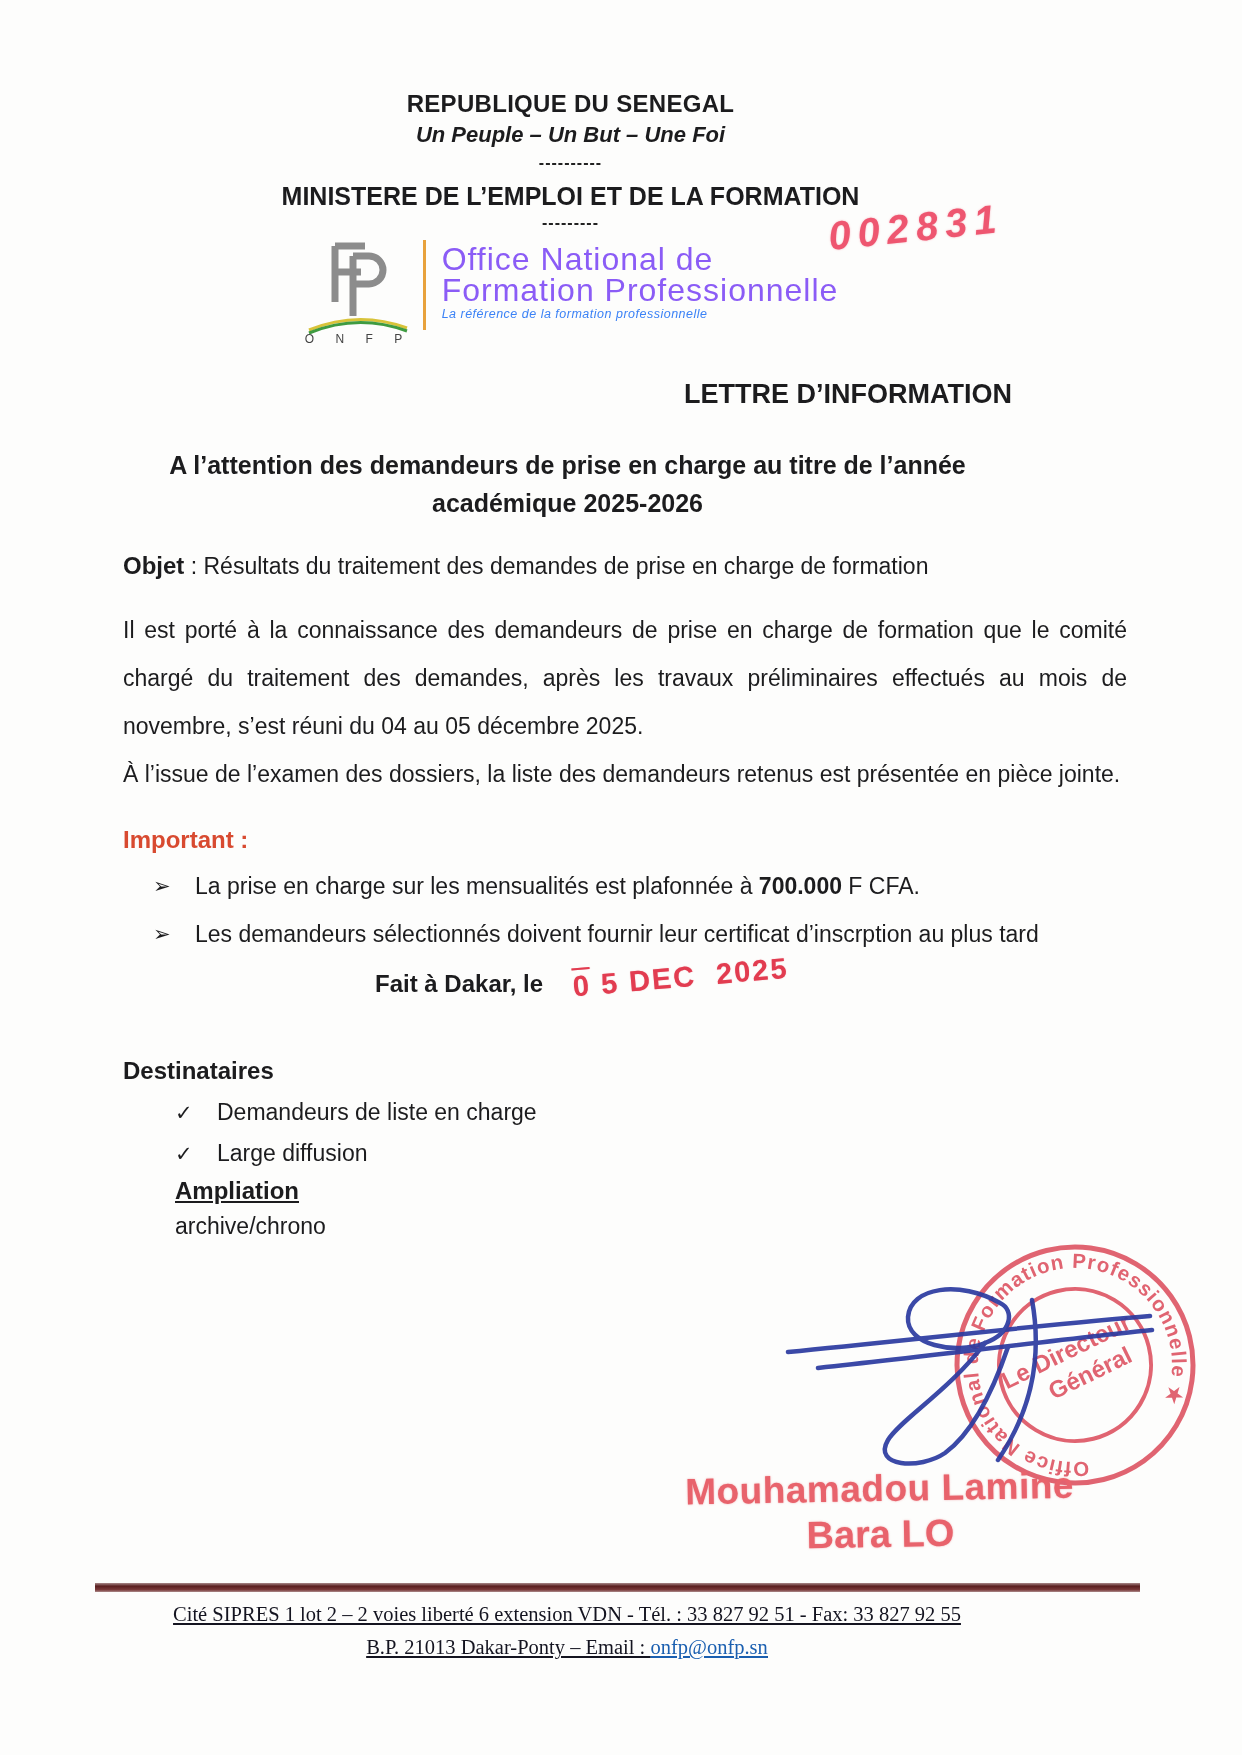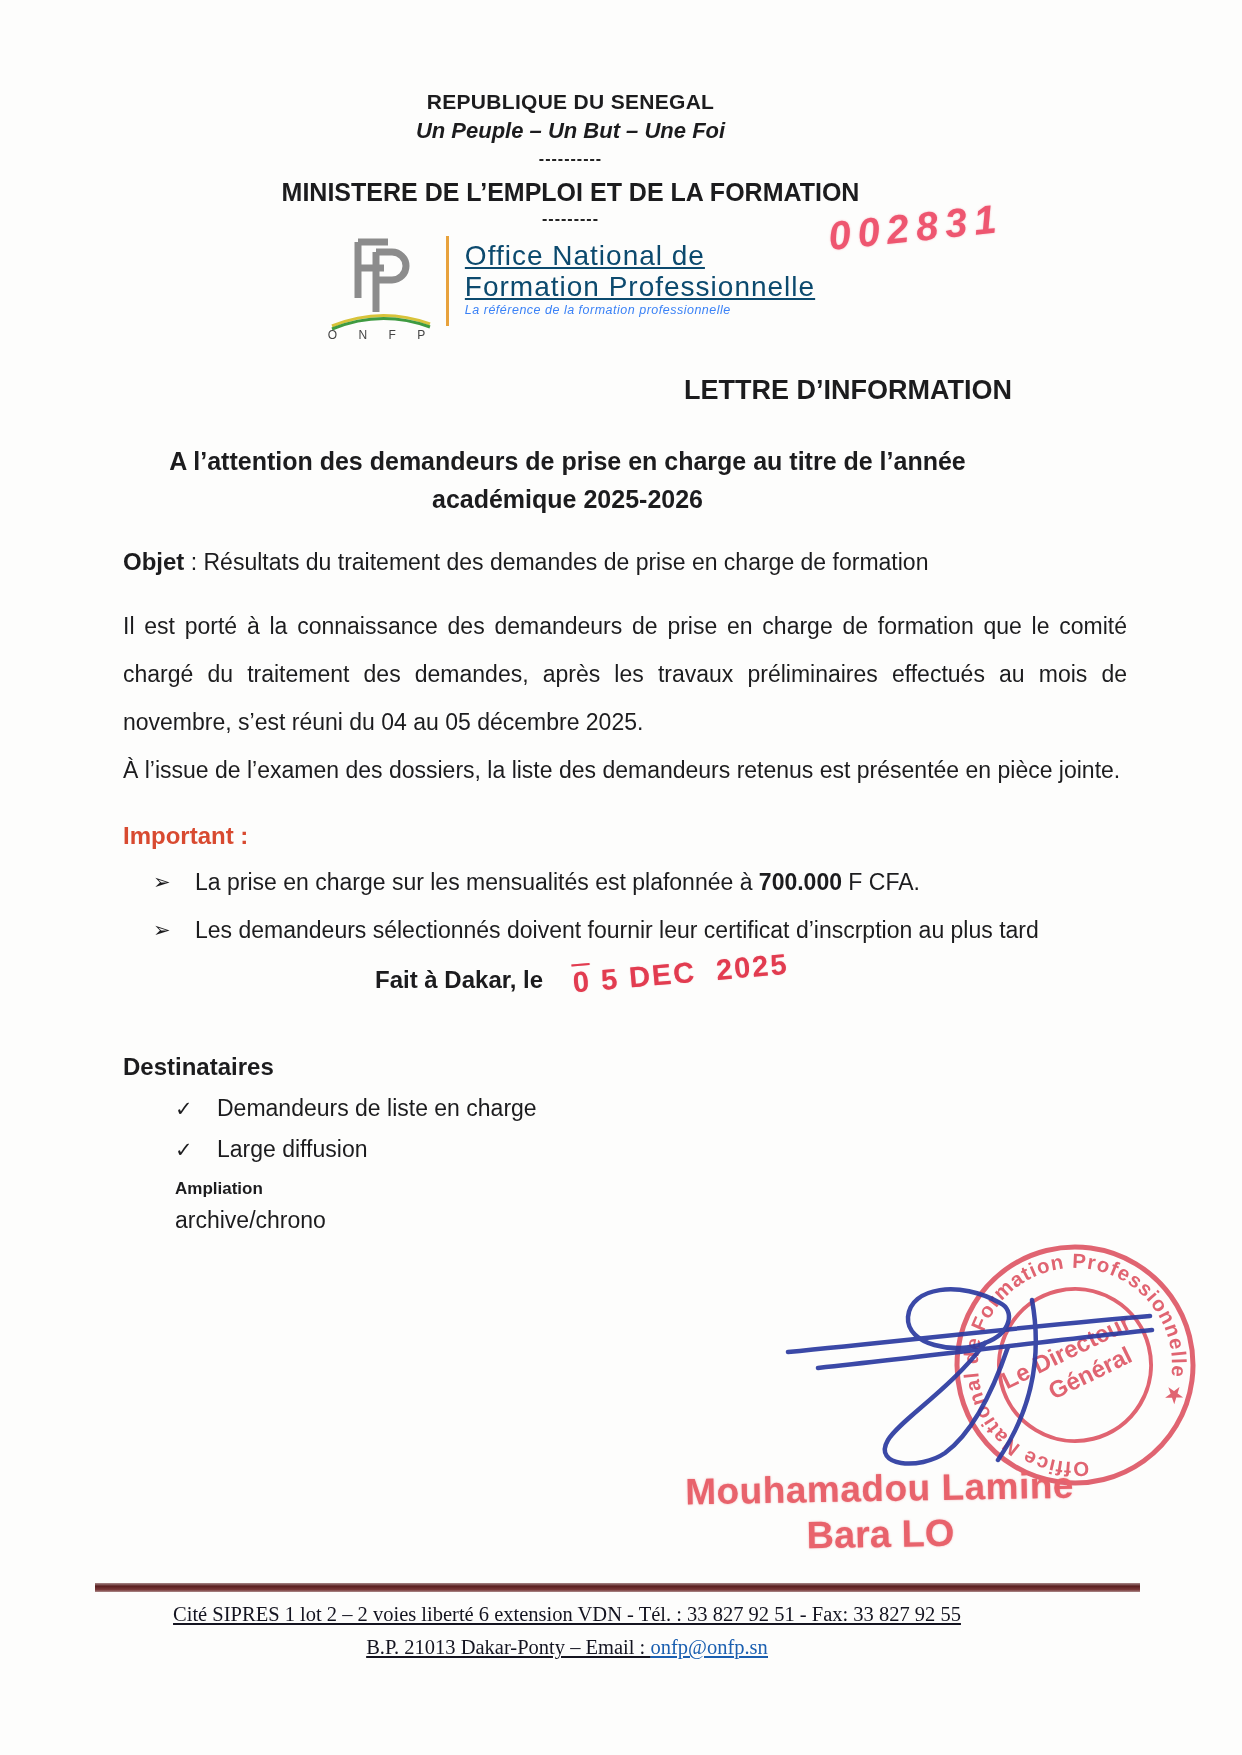--- a/index.html
+++ b/index.html
@@ -3,38 +3,38 @@
 <meta charset="utf-8">
 <style>
   html,body { margin:0; padding:0; background:#e8e8e8; }
   .page {
     position:relative; width:1242px; height:1755px;
     margin:0 auto; background:#fdfdfc; overflow:hidden;
     font-family:"Liberation Sans", sans-serif; color:#1c1c1e;
   }
   
   .header { padding-top:90px; margin-left:118px; width:905px; text-align:center; }
-  .country  { font-size:21px; font-weight:bold; letter-spacing:.3px; }
+  .country  { font-size:24px; font-weight:bold; letter-spacing:.3px; }
   .motto    { font-size:22px; font-weight:bold; font-style:italic; margin-top:4px; }
   .dashes   { font-size:16px; font-weight:bold; letter-spacing:1px; margin-top:6px; color:#222; }
   .ministry { font-size:25px; font-weight:bold; line-height:32px; margin-top:8px; }
   .dashes2  { font-size:16px; font-weight:bold; letter-spacing:1px; margin-top:2px; color:#222; }
   
   .reg-stamp {
     position:absolute; left:828px; top:205px;
     font-size:40px; font-weight:bold; font-style:italic;
     color:#ee5670; letter-spacing:7px; transform:rotate(-6deg);
     text-shadow:0 0 2px rgba(238,86,112,.45); white-space:pre;
   }
   
   .logo-row { margin-left:118px; width:905px; display:flex; justify-content:center; align-items:flex-start; margin-top:6px; height:108px; }
   .logo-mark { width:110px; text-align:center; }
   .logo-divider { width:3px; height:90px; background:#e8a23c; margin:2px 16px 0 10px; }
   .logo-text { text-align:left; padding-top:6px; }
-  .org-name { font-size:28px; color:#0c4a6e; line-height:31px; letter-spacing:1px;text-decoration:underline; }
+  .org-name { font-size:32px; color:#8b5cf6; line-height:31px; letter-spacing:1px; }
   .tagline  { font-size:12.5px; color:#3b82f6; font-style:italic; margin-top:1px; letter-spacing:.5px; }
   
   .center-col { margin-left:123px; width:889px; text-align:center; }
   .letter-title { margin-top:33px; font-size:27px; font-weight:bold;text-align:right; }
   .letter-subtitle { margin-top:36px; font-size:25px; font-weight:bold; line-height:38px; }
   
   .body-col { margin-left:123px; margin-right:115px; }
   .objet { margin-top:30px; font-size:23px; }
   .objet b { font-size:24px; }
   .para { font-size:23px; line-height:48px; text-align:justify; }
@@ -51,21 +51,21 @@
     display:inline-block; margin-left:30px; font-size:29px; font-weight:bold;
     color:#e23c50; letter-spacing:2px; white-space:pre;
     transform:rotate(-5deg) translateY(-5px); text-shadow:0 0 1px rgba(226,60,80,.5);
   }
   .date-stamp::first-letter { text-decoration:overline; }
   
   .recipients { margin-top:58px; }
   .recip-heading { font-size:24px; font-weight:bold; }
   .recip-item { margin-top:14px; margin-left:52px; font-size:23px; }
   .check { display:inline-block; width:42px; font-size:21px; }
-  .ampliation { margin-top:16px; margin-left:52px; font-size:17px; font-weight:bold; }
+  .ampliation { margin-top:10px; margin-left:52px; font-size:24px; font-weight:bold;text-decoration:underline; }
   .archive { margin-top:8px; margin-left:52px; font-size:23px; }
   
   .round-stamp { position:absolute; left:935px; top:1225px; width:280px; height:280px; opacity:.88; }
   .signature-svg { position:absolute; left:760px; top:1255px; width:400px; height:220px; }
   .name-stamp {
     position:absolute; left:640px; top:1468px; width:480px; text-align:center;
     color:#e8636c; font-weight:bold; transform:rotate(-1deg);
     text-shadow:0 0 2px rgba(232,99,108,.55);
   }
   .name-line1 { font-size:37px; letter-spacing:.5px; }

